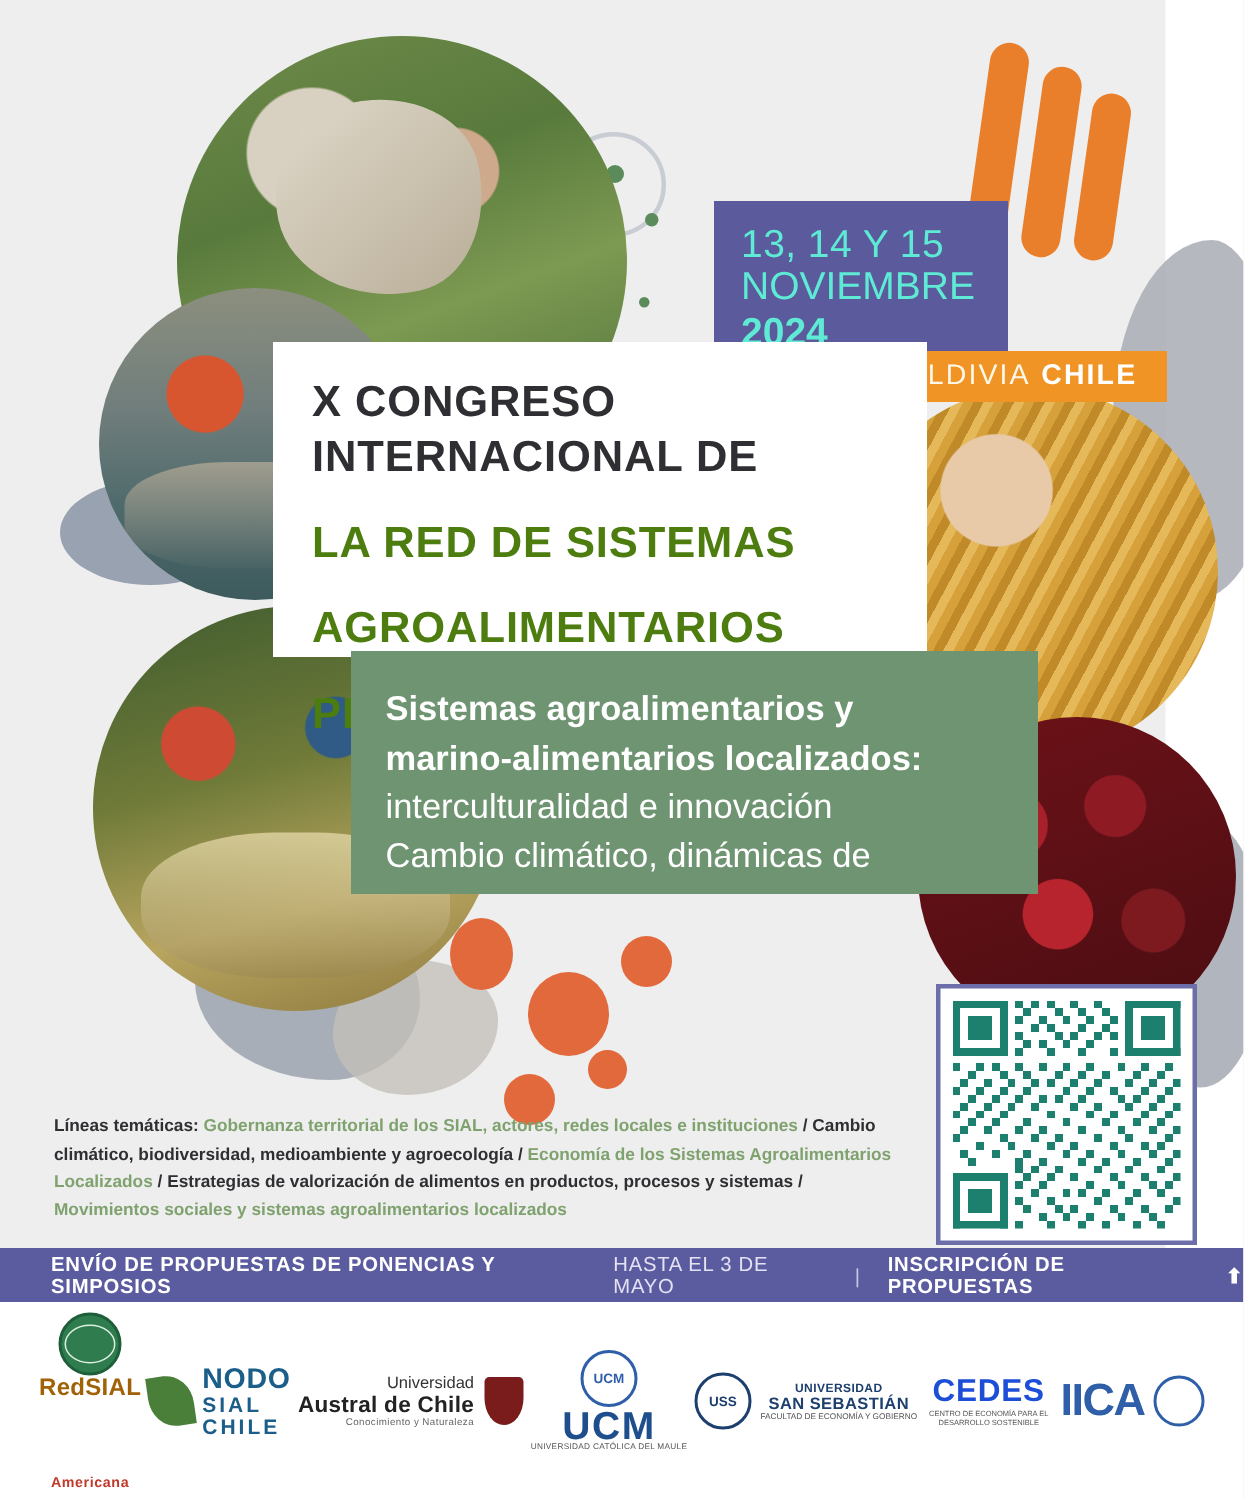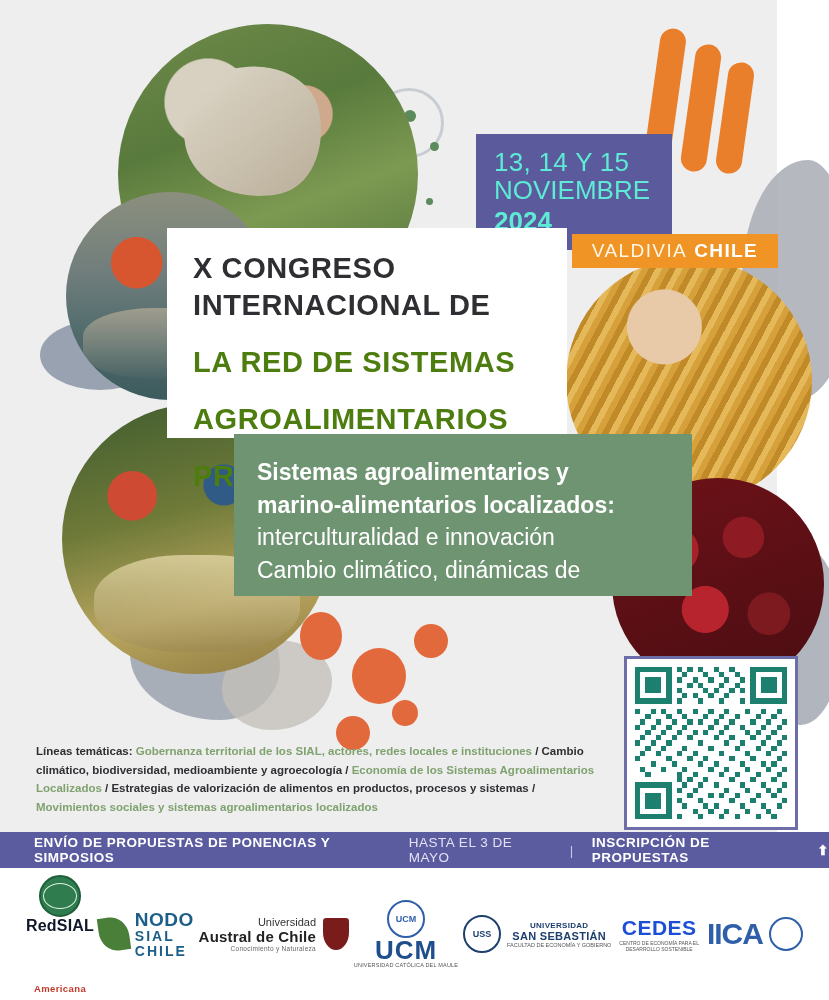--- a/index.html
+++ b/index.html
@@ -206,22 +206,22 @@
     align-items: center;
     justify-content: center;
     gap: 7px;
   }
   .location-city { font-weight: 500; color: #fff7e8; }
   .location-country { font-weight: 700; color: #ffffff; }
 
   
   .title-box {
     position: absolute;
-    left: 167px; top: 228px;
-    width: 400px; height: 210px;
+    left: 182px; top: 228px;
+    width: 436px; height: 210px;
     background: #ffffff;
     padding: 22px 22px 0 26px;
     box-sizing: border-box;
   }
   .title-line {
     font-size: 29px;
     font-weight: 700;
     letter-spacing: .6px;
     line-height: 1.28;
     color: #2f2f33;
@@ -307,21 +307,21 @@
     justify-content: center;
     text-align: center;
     color: #2c3d2c;
   }
   .logo-mark {
     display: flex;
     align-items: center;
     justify-content: center;
   }
 
-  .l-redsial .big { font-size: 16px; font-weight: 700; color: #0f172a; letter-spacing: .2px; }
+  .l-redsial .big { font-size: 16px; font-weight: 700; color: #a16207; letter-spacing: .2px; }
   .l-redsial .small { font-size: 9.5px; font-weight: 700; color: #c0392b; letter-spacing: .4px; margin-top: 48px; }
 
   .l-nodo .n1 { font-size: 19px; font-weight: 800; color: #1b5e8a; line-height: 1; letter-spacing: .5px; }
   .l-nodo .n2 { font-size: 14px; font-weight: 800; color: #1b5e8a; line-height: 1.05; letter-spacing: 2px; }
   .l-nodo .n3 { font-size: 14px; font-weight: 800; color: #1b5e8a; line-height: 1.05; letter-spacing: 2px; }
 
   .l-uach .u1 { font-size: 11px; color: #333; font-style: normal; }
   .l-uach .u2 { font-size: 15px; font-weight: 700; color: #222; letter-spacing: .2px; }
   .l-uach .u3 { font-size: 6.5px; color: #666; letter-spacing: .3px; }
 

